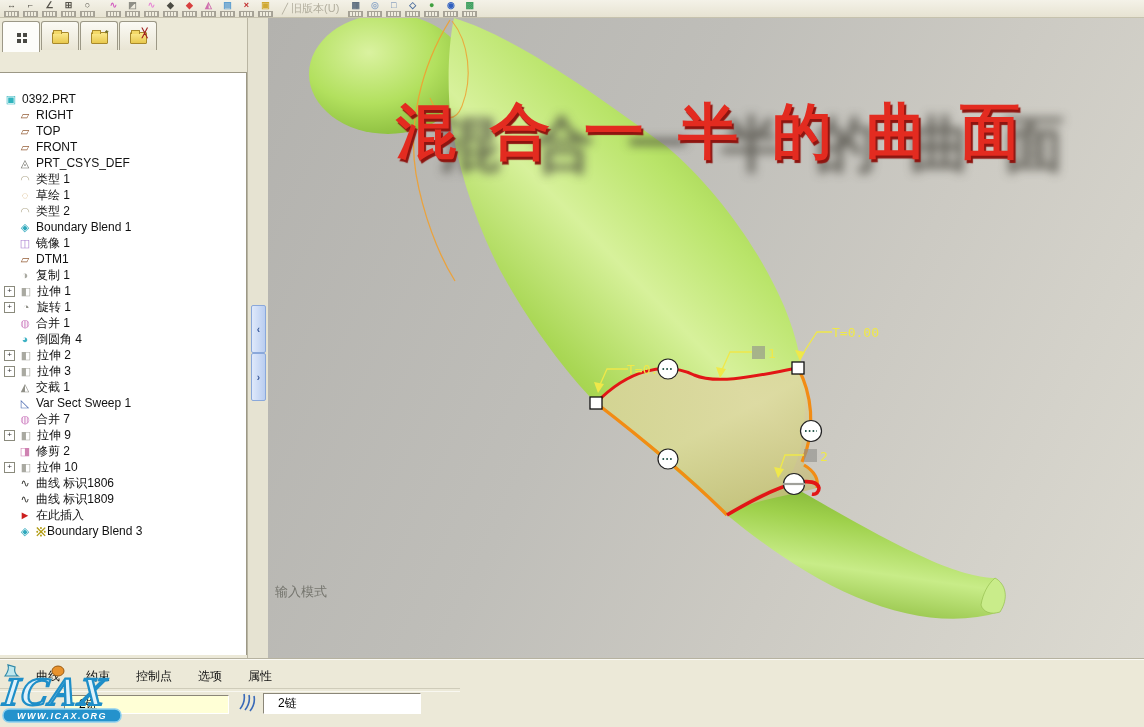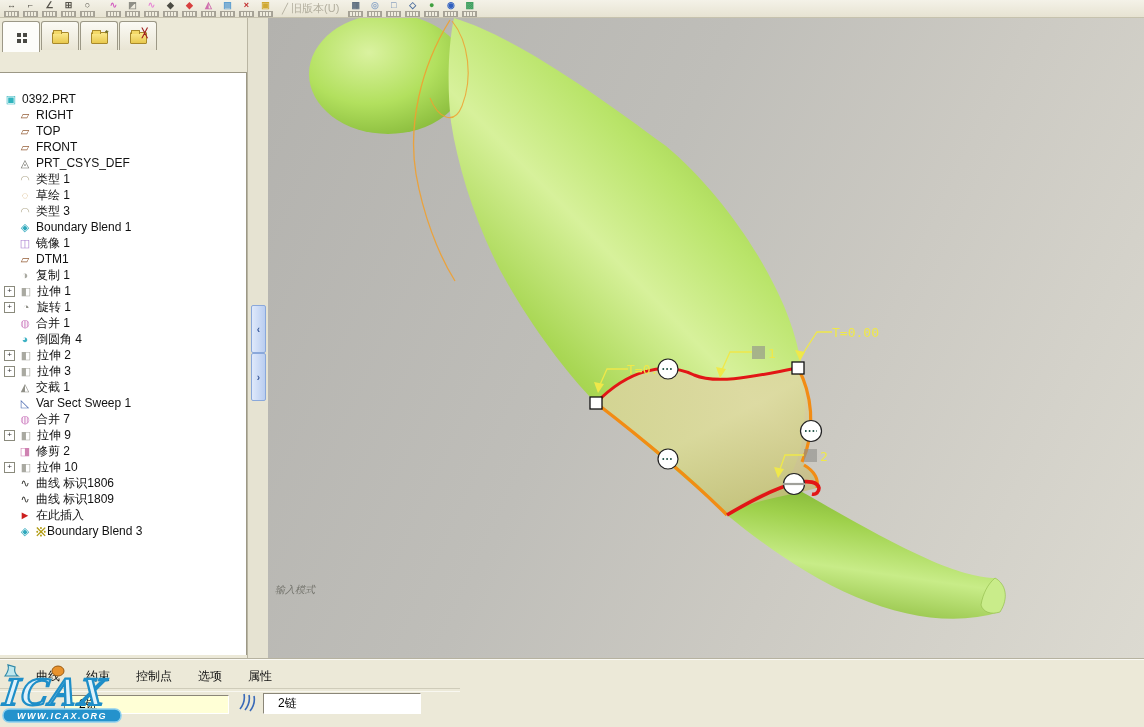--- a/index.html
+++ b/index.html
@@ -60,21 +60,21 @@
     display:flex;align-items:center;justify-content:center;}
 
   
   #viewport{position:absolute;left:268px;top:18px;width:876px;height:640px;overflow:hidden;
     background:linear-gradient(115deg,#b3b2ae 0%,#bfbeb9 40%,#ccCAc3 65%,#dcdad1 100%);
     background:linear-gradient(115deg,#b3b2ae 0%,#bfbeb9 40%,#cccac3 65%,#dcdad1 100%);}
   #vp-svg{position:absolute;left:0;top:0;}
   #vp-title{position:absolute;left:128px;top:74px;font-family:"Liberation Serif",serif;
     font-weight:600;font-size:60px;letter-spacing:34px;white-space:nowrap;color:#e32b20;
     text-shadow:2px 3px 1px #8e1510, 44px 13px 10px rgba(72,70,62,0.8);pointer-events:none;}
-  #vp-hint{position:absolute;left:7px;top:565px;font-size:10px;color:#75756e;font-style:italic;}
+  #vp-hint{position:absolute;left:7px;top:565px;font-size:13px;color:#75756e;}
 
   
   #dashboard{position:absolute;left:0;top:658px;width:1144px;height:69px;background:#ece9d8;
     border-top:1px solid #b6b2a0;box-shadow:inset 0 1px 0 #fbfaf4;}
   #dash-blend-icon{position:absolute;left:2px;top:4px;width:18px;height:18px;}
   #dash-tabs{position:absolute;left:36px;top:9px;display:flex;gap:26px;font-size:12px;color:#111;}
   .dtab{cursor:default;}
   #dash-groove{position:absolute;left:0;top:29px;width:460px;height:2px;
     border-top:1px solid #cfccba;border-bottom:1px solid #f8f7f0;}
   .dfield{position:absolute;height:15px;border:1px solid #8a8678;border-right-color:#fff;
@@ -235,21 +235,21 @@
           <span>类型 1</span>
         </div>
         <div class="trow">
           <span class="tsp"></span>
           <span class="tico" style="color: rgb(200, 155, 82);">◌</span>
           <span>草绘 1</span>
         </div>
         <div class="trow">
           <span class="tsp"></span>
           <span class="tico" style="color: rgb(180, 172, 146);">◠</span>
-          <span>类型 3</span>
+          <span>类型 2</span>
         </div>
         <div class="trow">
           <span class="tsp"></span>
           <span class="tico" style="color: rgb(46, 168, 188);">◈</span>
           <span>Boundary Blend 1</span>
         </div>
         <div class="trow">
           <span class="tsp"></span>
           <span class="tico" style="color: rgb(169, 127, 208);">◫</span>
           <span>镜像 1</span>
@@ -432,20 +432,21 @@
         <line x1="394.5" y1="351" x2="405.5" y2="351" stroke="#2e5e52" stroke-width="1.8" stroke-dasharray="1.6,2.2"></line>
         <circle cx="543" cy="413" r="10.5" fill="#fff" stroke="#222" stroke-width="1.2"></circle>
         <line x1="537" y1="413" x2="549" y2="413" stroke="#2e5e52" stroke-width="1.8" stroke-dasharray="1.6,2.2"></line>
         <circle cx="400" cy="441" r="10" fill="#fff" stroke="#222" stroke-width="1.2"></circle>
         <line x1="394.5" y1="441" x2="405.5" y2="441" stroke="#2e5e52" stroke-width="1.8" stroke-dasharray="1.6,2.2"></line>
         <circle cx="526" cy="466" r="10.5" fill="#fff" stroke="#222" stroke-width="1.2"></circle>
         <line x1="515" y1="466" x2="537" y2="466" stroke="#a0a09a" stroke-width="2.2"></line>
       </g>
     </svg>
 
+    <div id="vp-title">混合一半的曲面</div>
     <div id="vp-hint">输入模式</div>
   </div>
 
   <div id="dashboard">
     <svg id="dash-blend-icon" viewBox="0 0 18 18">
       <path d="M3,13 C6,9 7,5 6,2 L13,4 C12,8 13,11 16,13 Z" fill="#bfe8ee" stroke="#2e88a8" stroke-width="1.2"></path>
     </svg>
     <div id="dash-tabs">
         <span class="dtab">曲线</span>
         <span class="dtab">约束</span>

